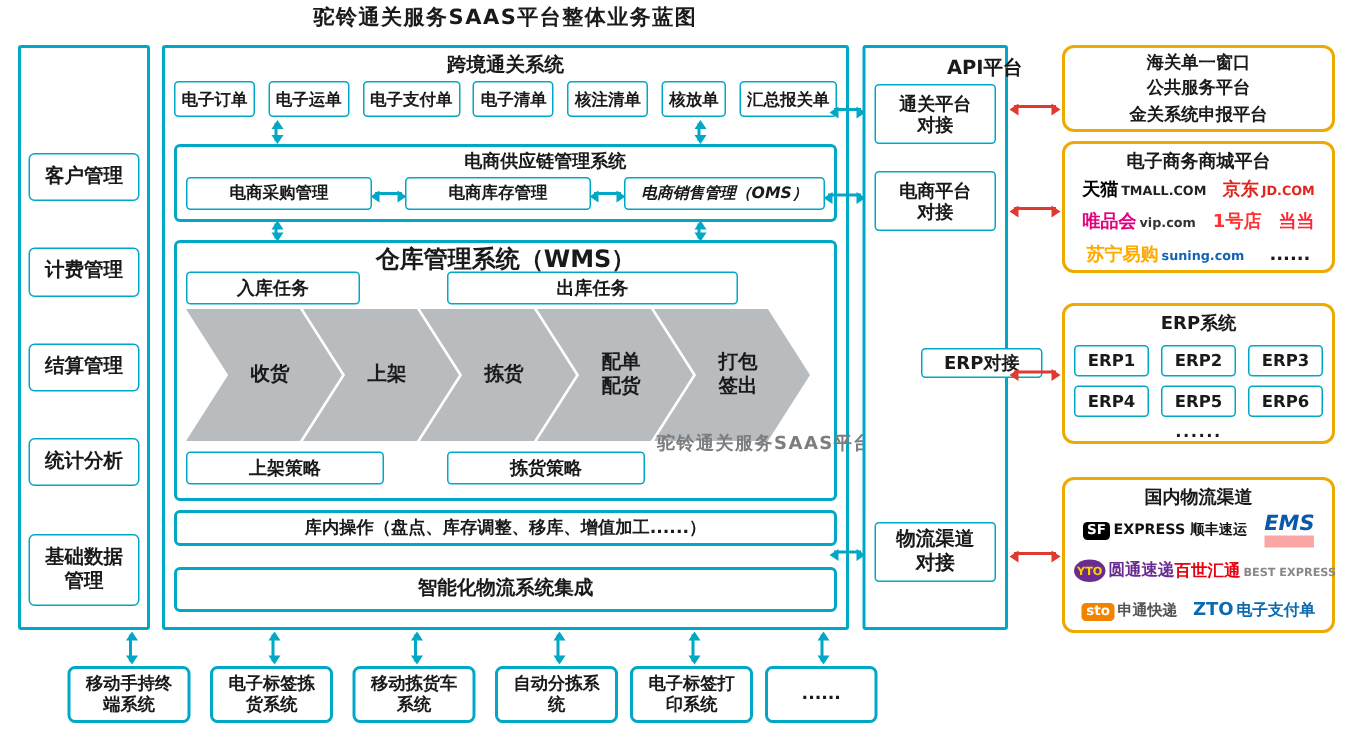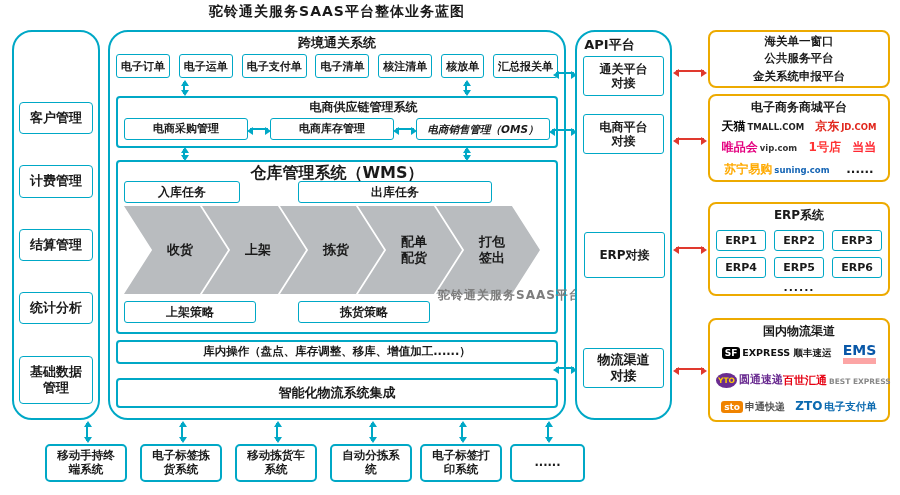--- a/index.html
+++ b/index.html
@@ -1,20 +1,20 @@
 <!DOCTYPE html>
 <html style="--accent: #00a8c6; --gold: #edaa00; --red: #e0392e;"><head>
 <meta charset="utf-8">
 <style>
   :root{ --accent:#00a8c6; --gold:#edaa00; --red:#e0392e; }
   *{margin:0;padding:0;box-sizing:border-box;}
   body{background:#fff;font-family:"DejaVu Sans","Liberation Sans",sans-serif;color:#1a1a1a;}
   #stage{position:relative;width:900px;height:495px;background:#fff;overflow:hidden;}
   .preline{white-space:pre-line;}
-  .cyanbox{position:absolute;border:2px solid var(--accent);border-radius:20px;background:#fff;}
+  .cyanbox{position:absolute;border:2px solid var(--accent);border-radius:2px;background:#fff;}
   .smbox{position:absolute;border:1.6px solid var(--accent);border-radius:3px;background:#fff;
          display:flex;align-items:center;justify-content:center;text-align:center;
          font-weight:bold;line-height:1.2;}
   .goldbox{position:absolute;border:2px solid var(--gold);border-radius:8px;background:#fff;}
   .sec-title{position:absolute;text-align:center;font-weight:bold;}
   .big-title{position:absolute;text-align:center;font-weight:bold;font-size:14px;letter-spacing:1px;}
   .watermark{position:absolute;color:#7d7d7d;font-weight:bold;font-size:12px;letter-spacing:1px;}
 
   
   .arrow-h{position:absolute;height:0;border-top:2px solid var(--c,var(--accent));}
@@ -55,21 +55,21 @@
   .brand .main{font-size:12px;}
   .brand .sub{font-style:normal;font-size:8.5px;color:#444;}
   .b-tmall .main{color:#000000;} .b-tmall .sub{color:#222;}
   .b-jd .main{color:#e1251b;}   .b-jd .sub{color:#e1251b;}
   .b-vip .main{color:#e4007f;}  .b-vip .sub{color:#333;}
   .b-yhd .main{color:#ff3333;}
   .b-dd .main{color:#ff2832;}
   .b-sn .main{color:#ffaa00;}   .b-sn .sub{color:#1464b4;}
   .b-sf .main{background:#000;color:#fff;border-radius:3px;padding:1px 3px;font-size:9px;}
   .b-sf .sub{color:#111;font-size:9.5px;font-weight:bold;}
-  .b-ems .main{color:#0a58a8;font-size:14px;border-bottom:6px solid #fca5a5;}
+  .b-ems .main{color:#0a58a8;font-style:italic;font-size:14px;border-bottom:8px solid #fca5a5;}
   .b-yto .main{background:#6a2c91;color:#ffd100;border-radius:50%;padding:3px 2px;font-size:7.5px;}
   .b-yto .sub{color:#6a2c91;font-size:11px;font-weight:bold;}
   .b-best .main{color:#e60012;font-size:11px;} .b-best .sub{color:#888;font-size:7.5px;}
   .b-sto .main{background:#f08300;color:#fff;border-radius:3px;padding:1px 3px;font-size:9px;}
   .b-sto .sub{color:#555;font-size:10px;font-weight:bold;}
   .b-zto .main{color:#0b6ab0;} .b-zto .sub{color:#0b6ab0;font-size:10.5px;font-weight:bold;}
   .erp-grid{display:grid;grid-template-columns:repeat(3,50px);gap:6px 8px;justify-content:center;margin-top:6px;}
   .erp-cell{border:1.6px solid var(--accent);border-radius:3px;height:21px;display:flex;align-items:center;
             justify-content:center;font-size:11px;font-weight:bold;background:#fff;}
   .more-dots{text-align:center;font-weight:bold;font-size:11px;letter-spacing:1px;margin-top:3px;}
@@ -146,26 +146,26 @@
   <div class="smbox" style="left:124px;top:301px;width:132px;height:22px;font-size:12px;">上架策略</div>
   <div class="smbox" style="left:298px;top:301px;width:132px;height:22px;font-size:12px;">拣货策略</div>
 
   <div class="smbox" style="left:116px;top:340px;width:442px;height:24px;font-size:11.5px;border-width:2px;border-radius:4px;">库内操作（盘点、库存调整、移库、增值加工......）</div>
 
   <div class="smbox" style="left:116px;top:378px;width:442px;height:30px;font-size:13px;border-width:2px;border-radius:4px;">智能化物流系统集成</div>
 
   <div class="watermark" style="left:438px;top:287px;">驼铃通关服务SAAS平台整体业务蓝图</div>
 
   <div class="cyanbox" style="left:575px;top:30px;width:97px;height:390px;"></div>
-  <div class="sec-title" style="left:561px;top:36px;width:97px;font-size:13px;">API平台</div>
+  <div class="sec-title" style="left:608px;top:36px;width:97px;font-size:13px;">API平台</div>
   <div class="smbox preline" style="left:583px;top:56px;width:81px;height:40px;font-size:12px;">通关平台
 对接</div>
   <div class="smbox preline" style="left:583px;top:114px;width:81px;height:40px;font-size:12px;">电商平台
 对接</div>
-  <div class="smbox preline" style="left:584px;top:232px;width:81px;height:46px;font-size:12px;">ERP对接</div>
+  <div class="smbox preline" style="left:614px;top:232px;width:81px;height:20px;font-size:12px;">ERP对接</div>
   <div class="smbox preline" style="left:583px;top:348px;width:81px;height:40px;font-size:13px;">物流渠道
 对接</div>
 
   <div class="arrow-h" style="left:556px;top:72px;width:18px;"></div>
   <div class="arrow-h" style="left:552px;top:129px;width:22px;"></div>
   <div class="arrow-h" style="left:556px;top:367px;width:18px;"></div>
 
   <div class="arrow-h red" style="left:676px;top:70px;width:28px;"></div>
   <div class="arrow-h red" style="left:676px;top:138px;width:28px;"></div>
   <div class="arrow-h red" style="left:676px;top:247px;width:28px;"></div>

